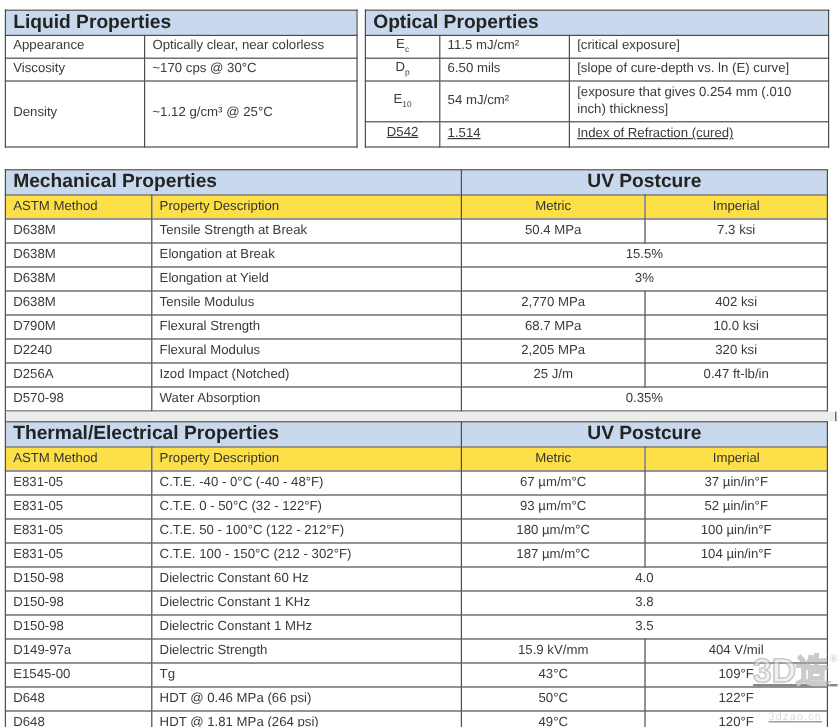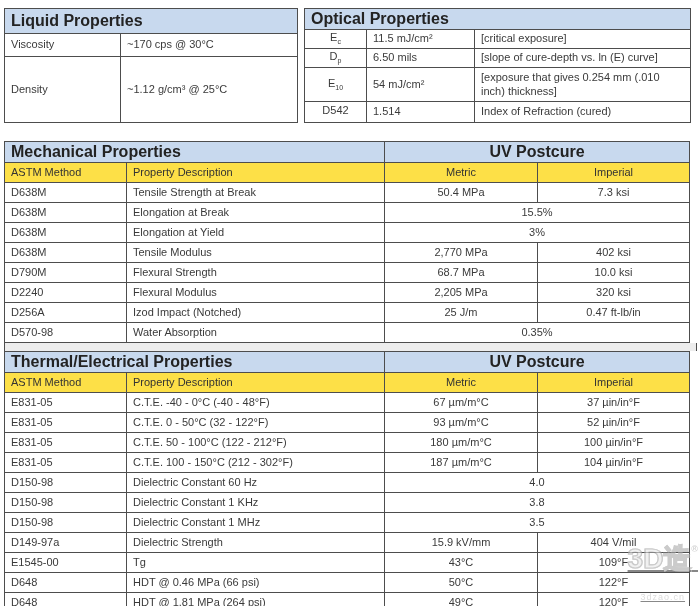--- a/index.html
+++ b/index.html
@@ -35,21 +35,21 @@
     font-weight: normal;
     color: #333333;
   }
 
   
   .top-row { display: flex; gap: 6px; }
   #liquid td, #optical td { height: 18px; }
   #liquid tr.header td, #optical tr.header td { height: 17px; }
   #liquid tr.tall td { height: 54px; margin-left: 23px; }
   #optical tr.med td { height: 33px; }
-  #optical tr.short td { height: 20px; }
+  #optical tr.short td { height: 20px; text-decoration: underline; }
   sub { font-size: 7px; }
 
   
   .gap { height: 18px; }
   #mech td, #thermal td { height: 19px; }
   .spacer-row {
     height: 8px;
     background: #ededed;
     border-left: 1px solid #4d4d4d;
     border-right: 1px solid #4d4d4d;
@@ -90,20 +90,24 @@
   <div class="top-row">
 
     <table id="liquid">
       <colgroup>
           <col style="width:116px">
           <col style="width:177px">
         </colgroup>
       <tbody>
           <tr class="header">
         <td class="l" colspan="2">Liquid Properties</td>
+      </tr>
+      <tr>
+        <td class="l">Appearance</td>
+        <td class="l">Optically clear, near colorless</td>
       </tr>
       <tr>
         <td class="l">Viscosity</td>
         <td class="l">~170 cps @ 30°C</td>
       </tr>
       <tr class="tall">
         <td class="l">Density</td>
         <td class="l">~1.12 g/cm³  @ 25°C</td>
       </tr>
     </tbody>

